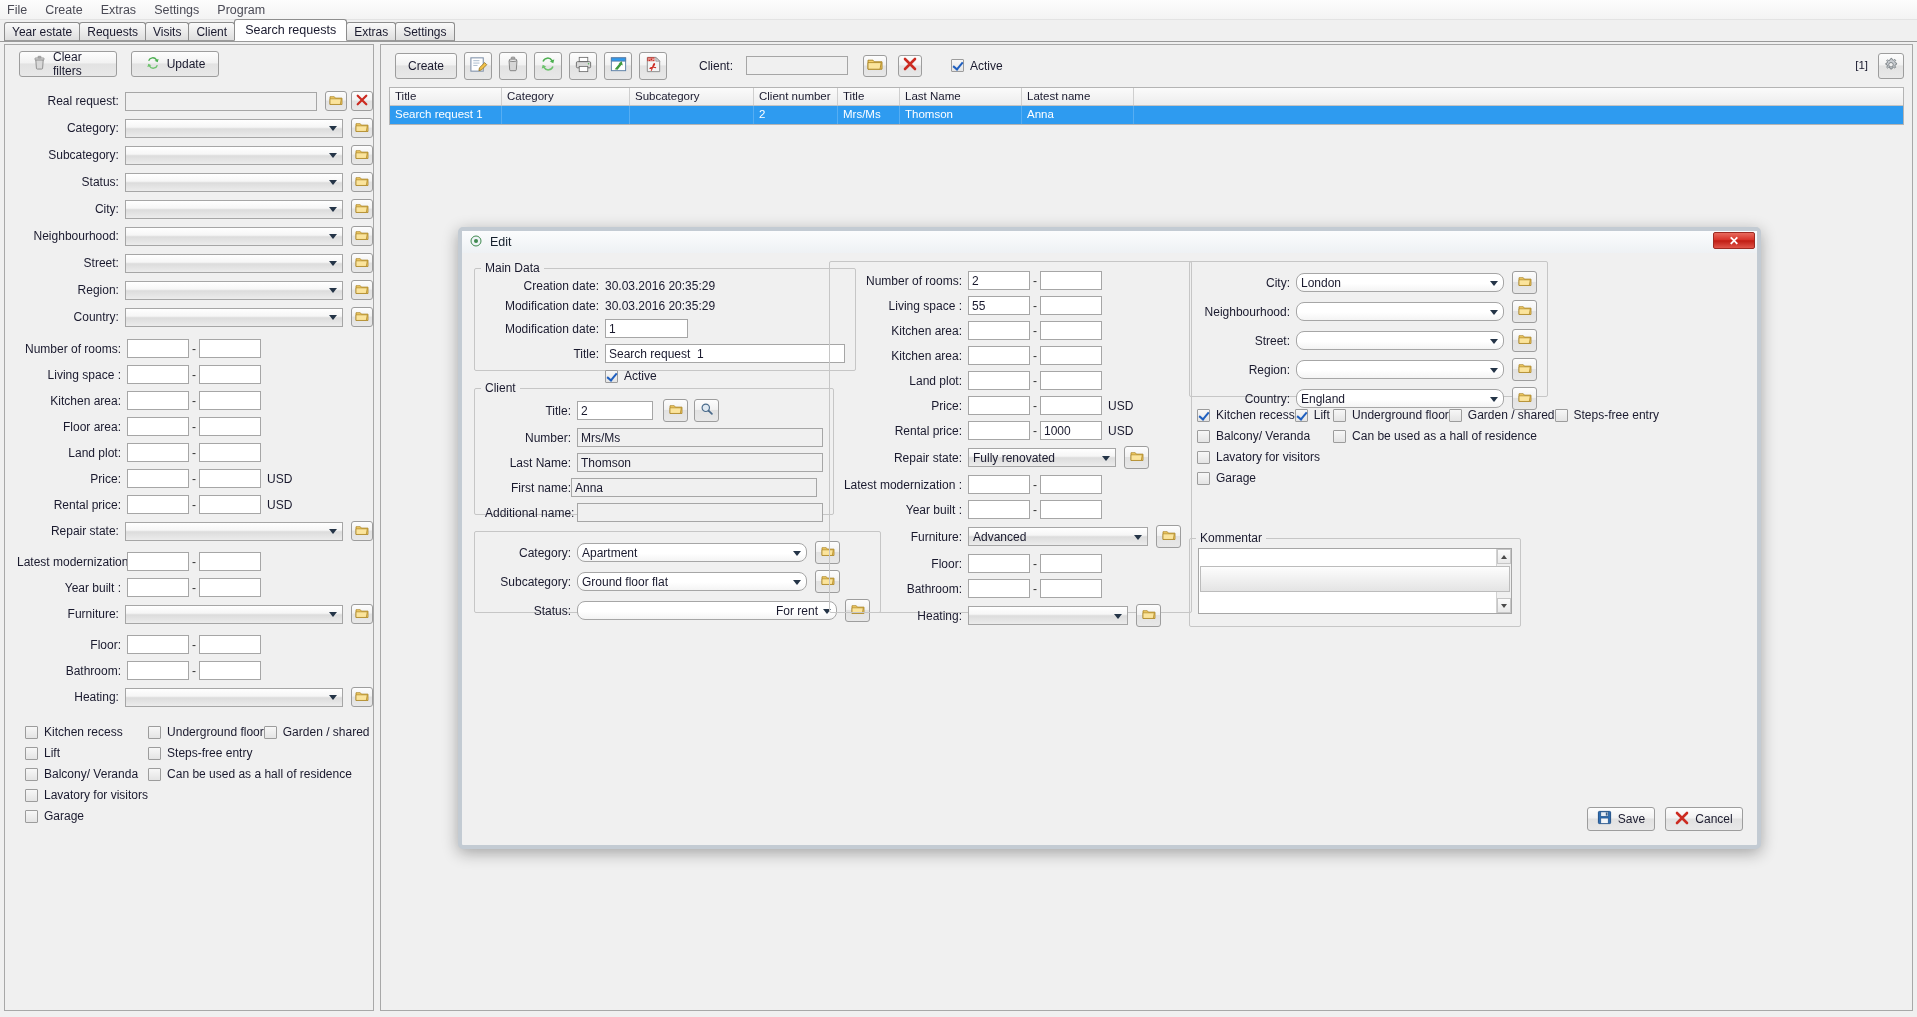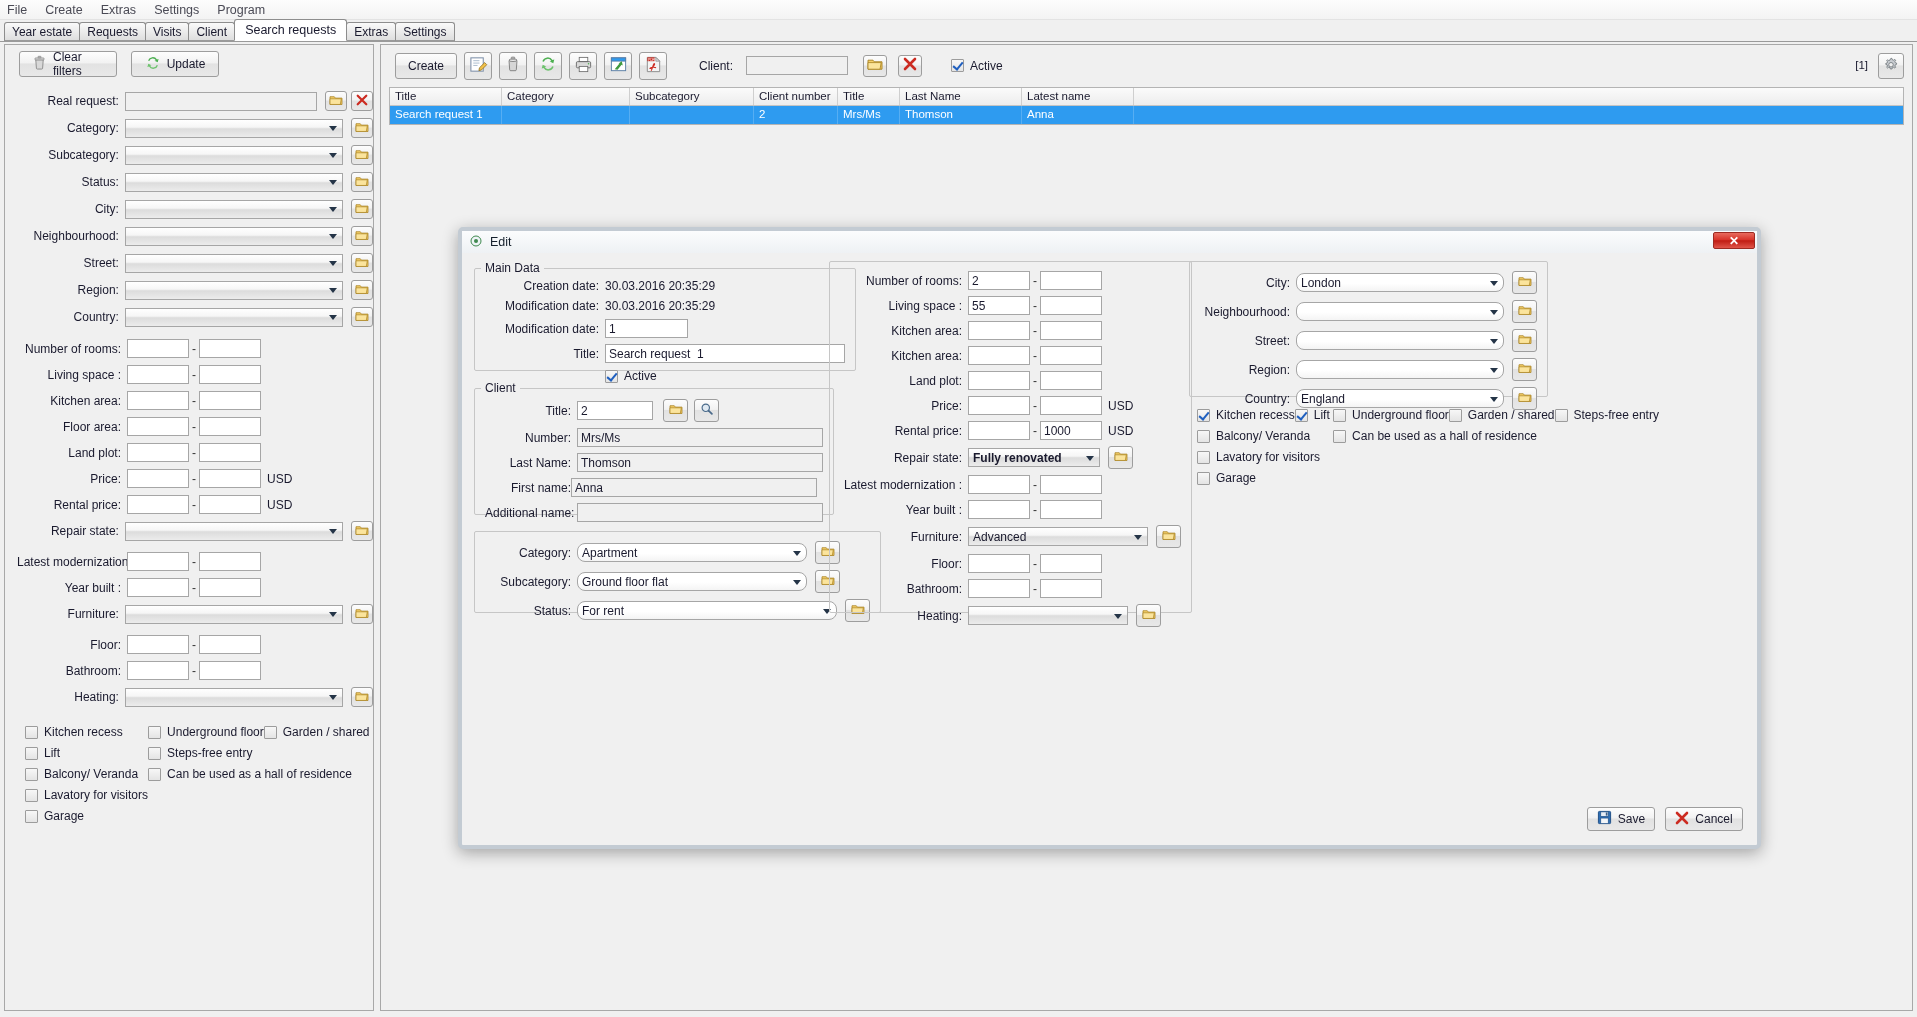--- a/index.html
+++ b/index.html
@@ -802,21 +802,21 @@
                 </div>
                 <div class="folderbtn big" style="margin-left: 8px;">
                   <span><svg width="14" height="12" viewBox="0 0 16 14">
                       <path d="M1 3.2h5l1.3 1.6H15v7.4H1z" fill="#f6d06b" stroke="#a6801f" stroke-width="0.9"></path>
                       <path d="M1 5.6h13.2L13 12.2H1z" fill="#fbe49c" stroke="#a6801f" stroke-width="0.8"></path>
                     </svg></span>
                 </div>
               </div>
               <div class="drow">
                 <span class="lbl" style="width: 86px; margin-right: 6px;">Status:</span>
-                <div class="combo white" style="width: 260px;">
+                <div class="combo white" style="width: 260px; justify-content: flex-end;">
                   <span>For rent</span>
                 </div>
                 <div class="folderbtn big" style="margin-left: 8px;">
                   <span><svg width="14" height="12" viewBox="0 0 16 14">
                       <path d="M1 3.2h5l1.3 1.6H15v7.4H1z" fill="#f6d06b" stroke="#a6801f" stroke-width="0.9"></path>
                       <path d="M1 5.6h13.2L13 12.2H1z" fill="#fbe49c" stroke="#a6801f" stroke-width="0.8"></path>
                     </svg></span>
                 </div>
               </div>
             </div>
@@ -863,21 +863,21 @@
               </div>
               <div class="drow">
                 <span class="lbl" style="width: 122px; margin-right: 6px;">Rental price:</span>
                 <input class="txt" style="width: 62px;">
                 <span class="dash">-</span>
                 <input class="txt" value="1000" style="width: 62px;">
                 <span style="margin-left: 6px; font-size: 12px;">USD</span>
               </div>
               <div class="drow">
                 <span class="lbl" style="width: 122px; margin-right: 6px;">Repair state:</span>
-                <div class="combo" style="width: 132px; font-weight: bold;">
+                <div class="combo" style="width: 148px;">
                   <span>Fully renovated</span>
                 </div>
                 <div class="folderbtn big" style="margin-left: 8px;">
                   <span><svg width="14" height="12" viewBox="0 0 16 14">
                       <path d="M1 3.2h5l1.3 1.6H15v7.4H1z" fill="#f6d06b" stroke="#a6801f" stroke-width="0.9"></path>
                       <path d="M1 5.6h13.2L13 12.2H1z" fill="#fbe49c" stroke="#a6801f" stroke-width="0.8"></path>
                     </svg></span>
                 </div>
               </div>
               <div class="drow">
@@ -1021,20 +1021,36 @@
                 <span class="cblabel">Garden / shared</span>
               </div><div class="cb" style="margin-bottom: 7px;">
                 <span class="cbbox"></span>
                 <span class="cblabel">Steps-free entry</span>
               </div><div class="cb" style="margin-bottom: 7px;">
                 <span class="cbbox"></span>
                 <span class="cblabel">Can be used as a hall of residence</span>
               </div></div>
         </div>
 
+        <fieldset class="gb" style="left:727px; top:278px; width:332px; height:96px;">
+          <legend>Kommentar</legend>
+          <div style="padding:3px 8px 8px 8px; height:100%;">
+            <div class="kom" style="height:66px;">
+              <div class="kom-sb">
+                <div class="sb-arrow up">
+                    <i></i>
+                  </div>
+                <div class="sb-arrow dn">
+                    <i></i>
+                  </div>
+              </div>
+              <div class="sb-thumb"></div>
+            </div>
+          </div>
+        </fieldset>
 
         <div style="position:absolute; right:14px; bottom:14px; display:flex; gap:10px;">
           <div class="btn" style="width:68px; height:24px; gap:6px;">
             <span>
               <svg width="15" height="15" viewBox="0 0 16 16">
                 <rect x="1.5" y="1.5" width="13" height="13" rx="1" fill="#2f6fb5" stroke="#1d4d84" stroke-width="1"></rect>
                 <rect x="4" y="2" width="8" height="4.8" fill="#e8eef5" stroke="#1d4d84" stroke-width="0.7"></rect>
                 <rect x="9.4" y="2.6" width="1.8" height="3.4" fill="#3b5e86"></rect>
                 <rect x="4" y="8.6" width="8" height="5.9" fill="#f2f5f8" stroke="#1d4d84" stroke-width="0.7"></rect>
               </svg>

